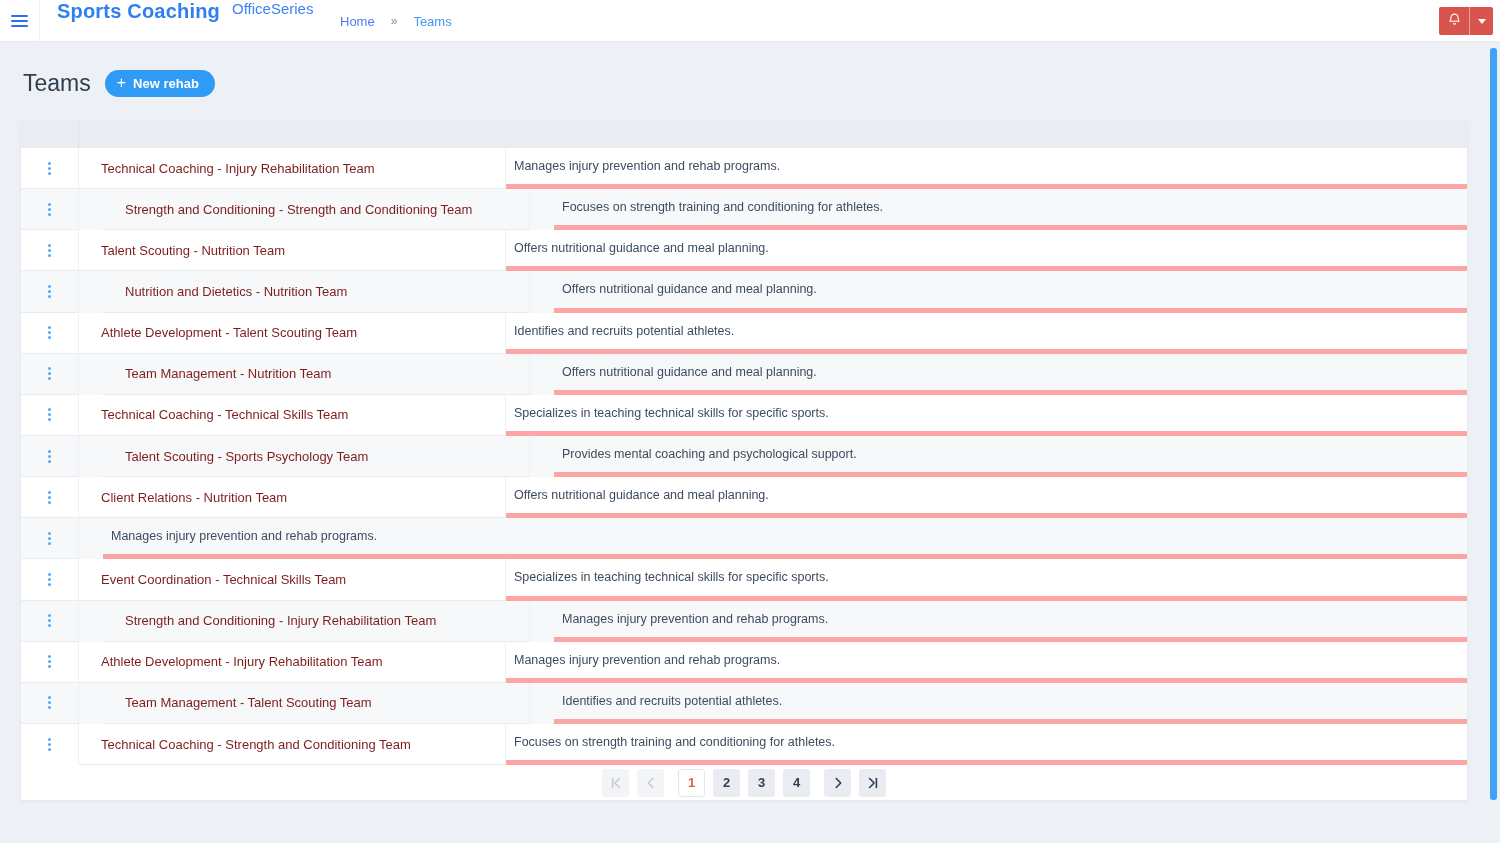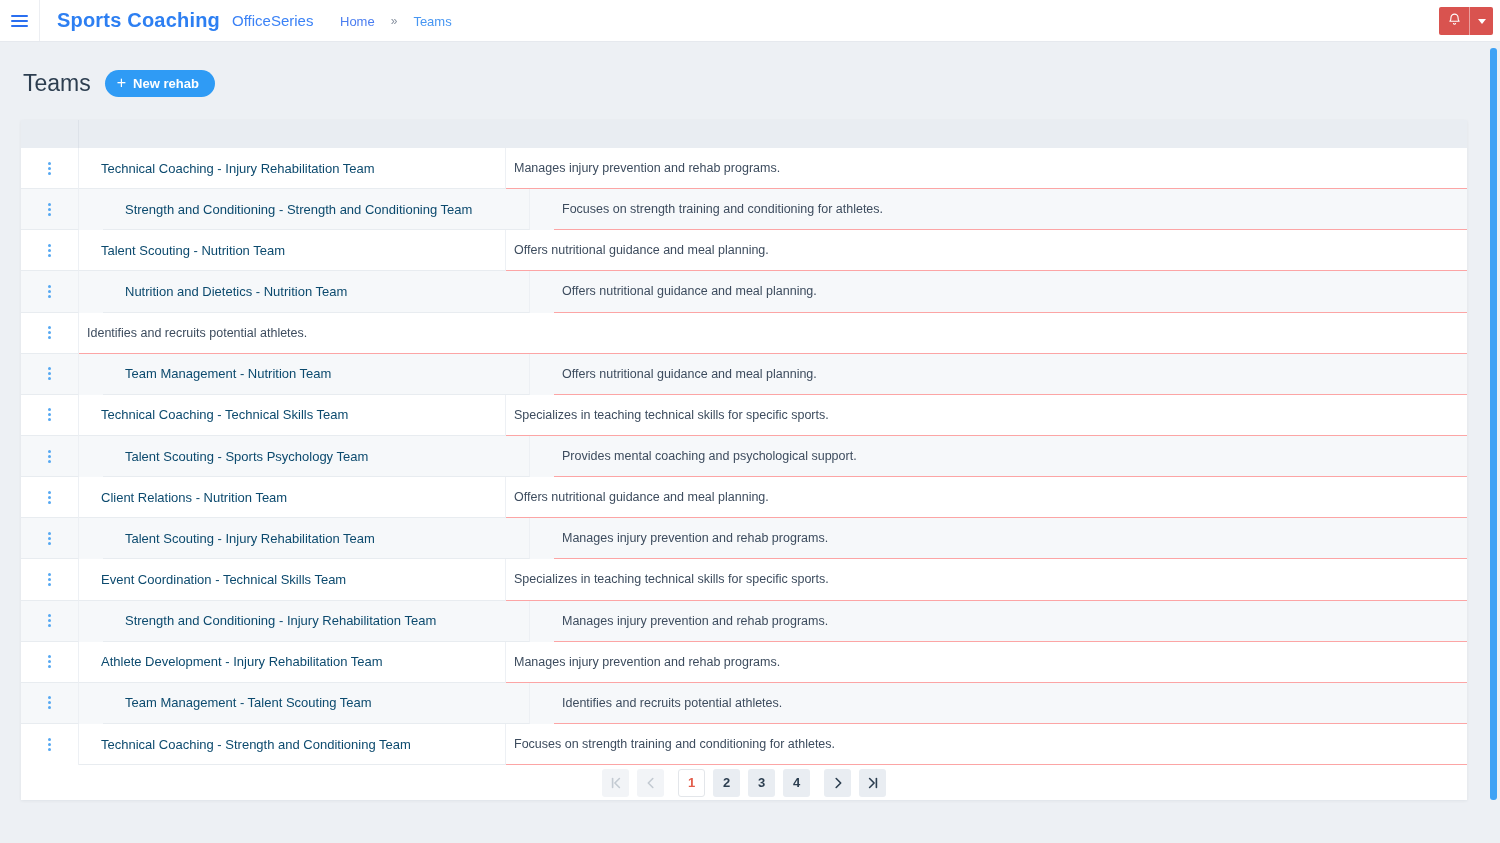--- a/index.html
+++ b/index.html
@@ -9,21 +9,21 @@
     background:#edf0f4;
     position:relative;
     overflow:hidden;
     color:#33475b;
   }
 
   
   .topbar {
     position:absolute; top:0; left:0; width:1500px; height:42px;
     background:#ffffff; border-bottom:1px solid #e6e9ee;
-    display:flex; align-items:center;
+    display:flex; 
   }
   .hamburger-btn {
     width:40px; height:41px; border:none; background:none; cursor:pointer;
     display:flex; flex-direction:column; align-items:center; justify-content:center; gap:3px;
     border-right:1px solid #eceef2;
   }
   .hamburger-btn .bar { width:17px; height:2px; background:#2a6ff0; border-radius:1px; }
   .logo-title {
     margin-left:17px; font-size:20px; font-weight:bold; color:#2d7ff2;
     letter-spacing:.2px; white-space:nowrap;
@@ -74,24 +74,24 @@
     width:58px; flex:none; display:flex; align-items:center; justify-content:center;
     border-right:1px solid #edf0f4; border-bottom:1px solid #e8ecf0; cursor:pointer; background:none; border-top:none; border-left:none;
   }
   .trow:last-child .cell-menu { border-bottom:none; }
   .kebab { display:flex; flex-direction:column; gap:2px; }
   .kebab i { width:3px; height:3px; border-radius:50%; background:#55a8f2; }
   .cell-name {
     width:427px; flex:none; display:flex; align-items:center; padding:0 8px 0 22px;
     border-right:1px solid #edf0f4; border-bottom:1px solid #e8ecf0;
   }
-  .team-link { font-size:13px; color:#0c4a6e; text-decoration:none; cursor:pointer; }
+  .team-link { font-size:13px; color:#7f1d1d; text-decoration:none; cursor:pointer; }
   .cell-desc {
     flex:1; display:flex; align-items:center; padding-left:8px;
-    font-size:12.5px; color:#3d4c5e; border-bottom:1px solid #fca5a5;
+    font-size:12.5px; color:#3d4c5e; border-bottom:5px solid #fca5a5;
   }
 
   
   .pager { height:35px; flex:none; display:flex; align-items:center; justify-content:center; gap:8px; }
   .pg-btn {
     width:27px; height:28px; border:none; border-radius:3px; cursor:pointer;
     background:#e9edf2; color:#2c3e50; font-size:13px; font-weight:bold;
     display:flex; align-items:center; justify-content:center;
     font-family:"Liberation Sans", sans-serif;
   }
@@ -219,20 +219,23 @@
         <div class="cell-desc">Offers nutritional guidance and meal planning.</div>
       </div>
       <div class="trow">
         <button class="cell-menu">
           <span class="kebab">
             <i></i>
             <i></i>
             <i></i>
           </span>
         </button>
+        <div class="cell-name">
+          <a class="team-link">Athlete Development - Talent Scouting Team</a>
+        </div>
         <div class="cell-desc">Identifies and recruits potential athletes.</div>
       </div>
       <div class="trow alt">
         <button class="cell-menu">
           <span class="kebab">
             <i></i>
             <i></i>
             <i></i>
           </span>
         </button>
@@ -281,23 +284,20 @@
         <div class="cell-desc">Offers nutritional guidance and meal planning.</div>
       </div>
       <div class="trow alt">
         <button class="cell-menu">
           <span class="kebab">
             <i></i>
             <i></i>
             <i></i>
           </span>
         </button>
-        <div class="cell-name">
-          <a class="team-link">Talent Scouting - Injury Rehabilitation Team</a>
-        </div>
         <div class="cell-desc">Manages injury prevention and rehab programs.</div>
       </div>
       <div class="trow">
         <button class="cell-menu">
           <span class="kebab">
             <i></i>
             <i></i>
             <i></i>
           </span>
         </button>

